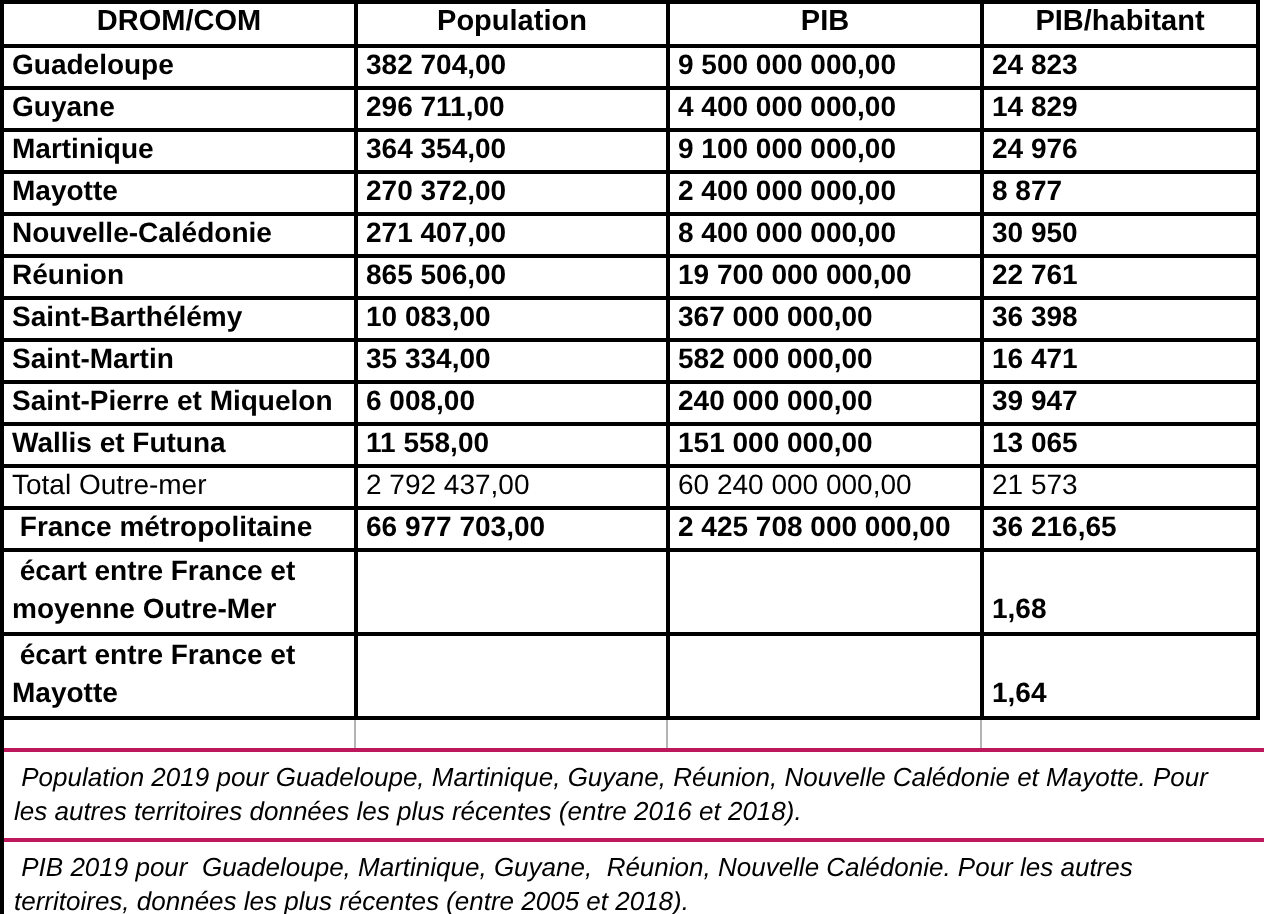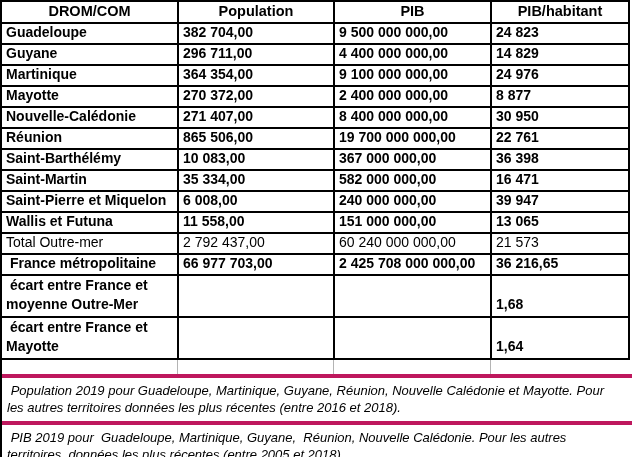--- a/index.html
+++ b/index.html
@@ -25,21 +25,21 @@
   td.num { font-variant-numeric:tabular-nums; }
   tr.bold td { font-weight:normal; }
   tr.tall td { height:38px; line-height:19px; }
 
   .below { width:632px; border-left:2px solid #000; }
   .gap-row { position:relative; height:14px; width:632px; }
   .gap-row .vline { position:absolute; top:0; width:1px; height:100%; background:#b4b4b4; }
   .vline.v1 { left:175px; } .vline.v2 { left:331px; } .vline.v3 { left:488px; }
 
   .footnote {
-    border-top:4px solid #be185d;
+    border-top:2px solid #be185d;
     font-style:italic;
     font-size:13px;
     line-height:17px;
     padding:4px 8px 5px 5px;
     white-space:pre-wrap;
   }
   .footnote.first { min-height:42px; }
   .footnote.second { min-height:33px; }
 </style>
 </head>

